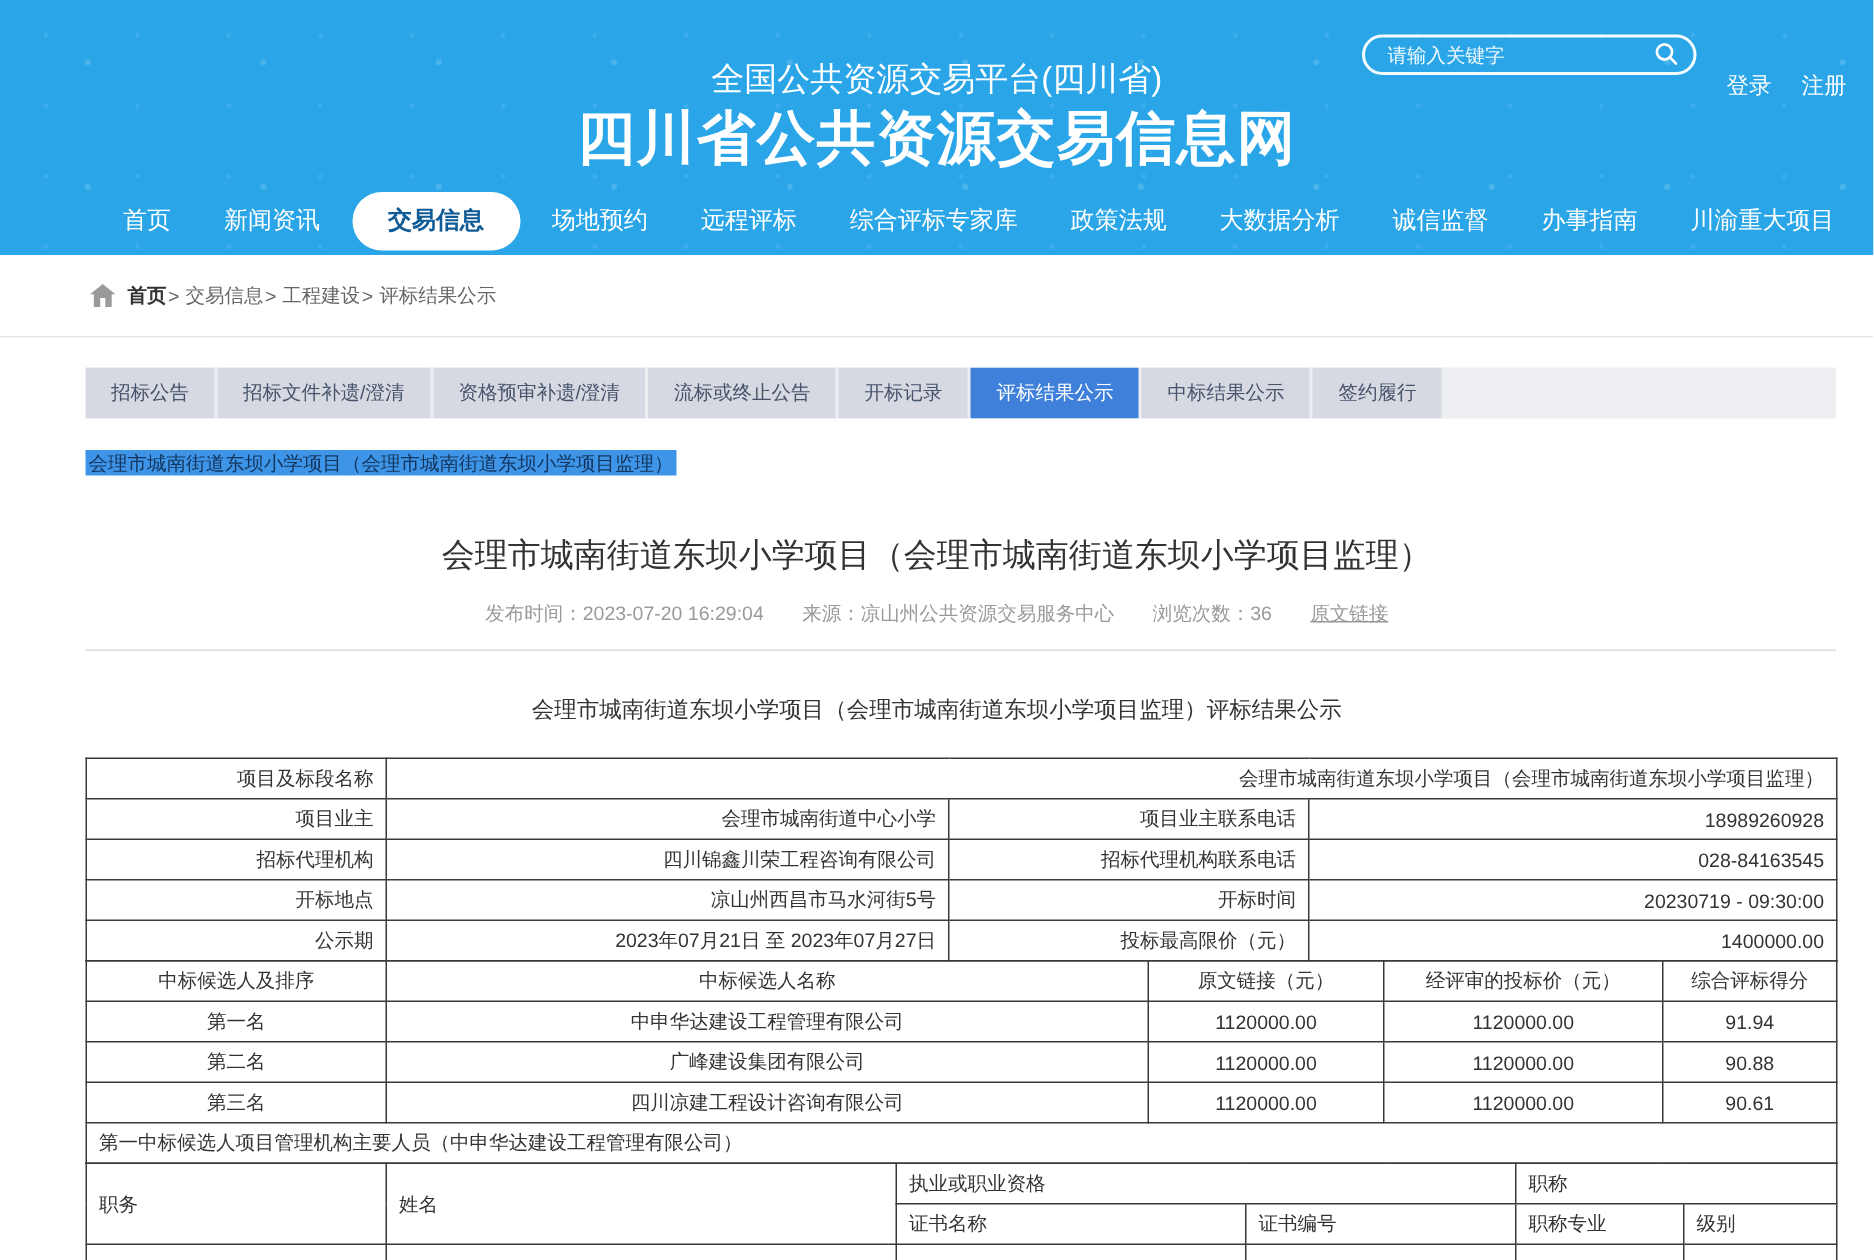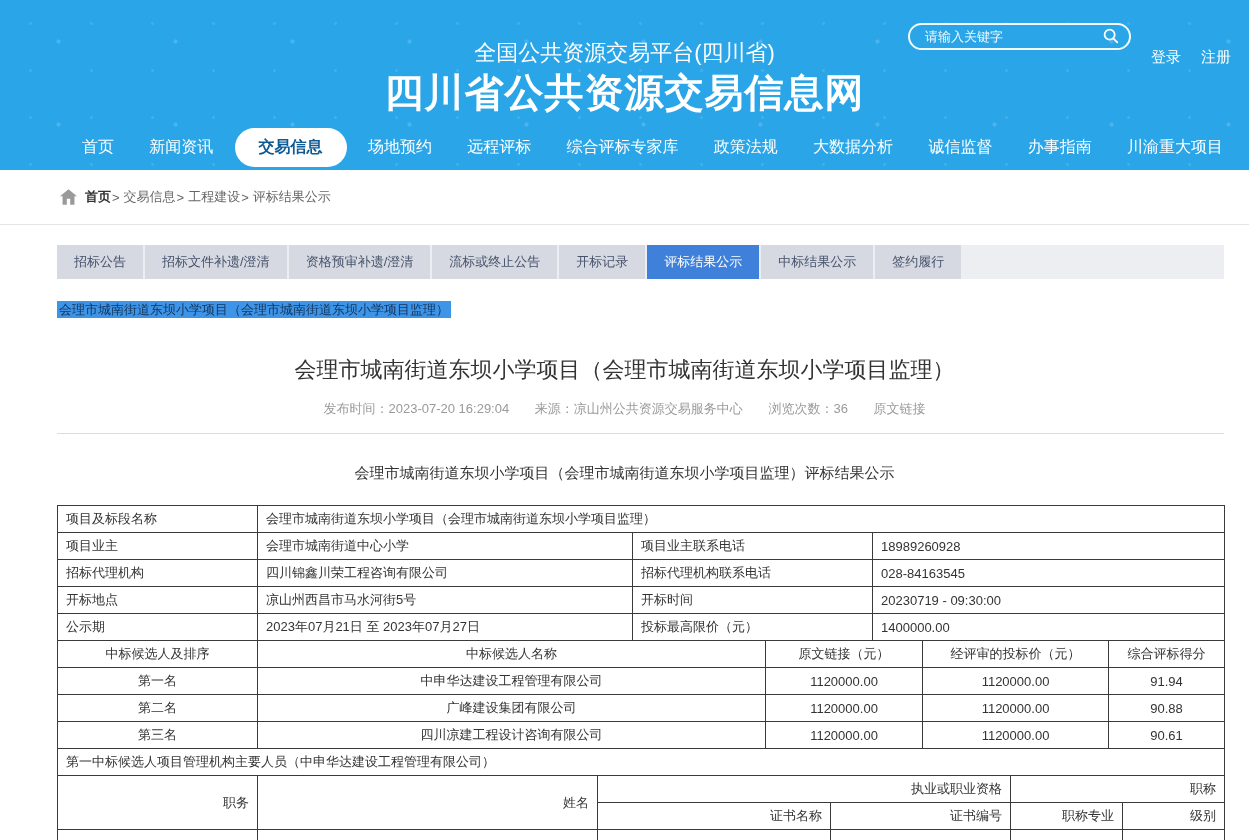--- a/index.html
+++ b/index.html
@@ -81,39 +81,39 @@
     background: #3e95e7; color: #13345c; padding: 0 2px; cursor: pointer;
     text-decoration: none;
   }
   
   .article-title {
     text-align: center; font-size: 22px; font-weight: 500; color: #333;
     margin-top: 37px;
   }
   .meta { text-align: center; font-size: 13px; color: #9a9a9a; margin-top: 15px; }
   .meta span { margin: 0 11px; }
-  .meta .orig { cursor: pointer; }
+  .meta .orig { cursor: pointer; text-decoration: underline; }
   .divider { margin: 15px 25px 0 57px; border-bottom: 1px solid #dcdcdc; }
   .subtitle { text-align: center; font-size: 15px; color: #333; margin-top: 30px; }
   
   table.tbl {
     border-collapse: collapse; table-layout: fixed;
     width: 1167px; margin-left: 57px;
   }
   .tbl td, .tbl th {
     border: 1px solid #3a3a3a; font-size: 13px; font-weight: normal;
     padding: 4px 8px; height: 18px; overflow: hidden; white-space: nowrap;
     color: #333;
   }
   .tbl1 { margin-top: 22px; }
-  .tbl1 td { text-align: left; }
+  .tbl1 td { text-align: right; }
   .tbl2, .tbl3 { margin-top: -1px; }
   .tbl2 td, .tbl2 th { text-align: center; }
   .tbl2 td.note-cell { text-align: left; }
-  .tbl3 td, .tbl3 th { text-align: right; }
+  .tbl3 td, .tbl3 th { text-align: left; }
   .tbl3 .clip td { height: 30px; }
 </style>
 </head>
 <body>
 
 <div class="blue-wrap">
   <div class="topbar">
     <div class="search">
       <input type="text" placeholder="请输入关键字" style="">
       <span class="mag">

